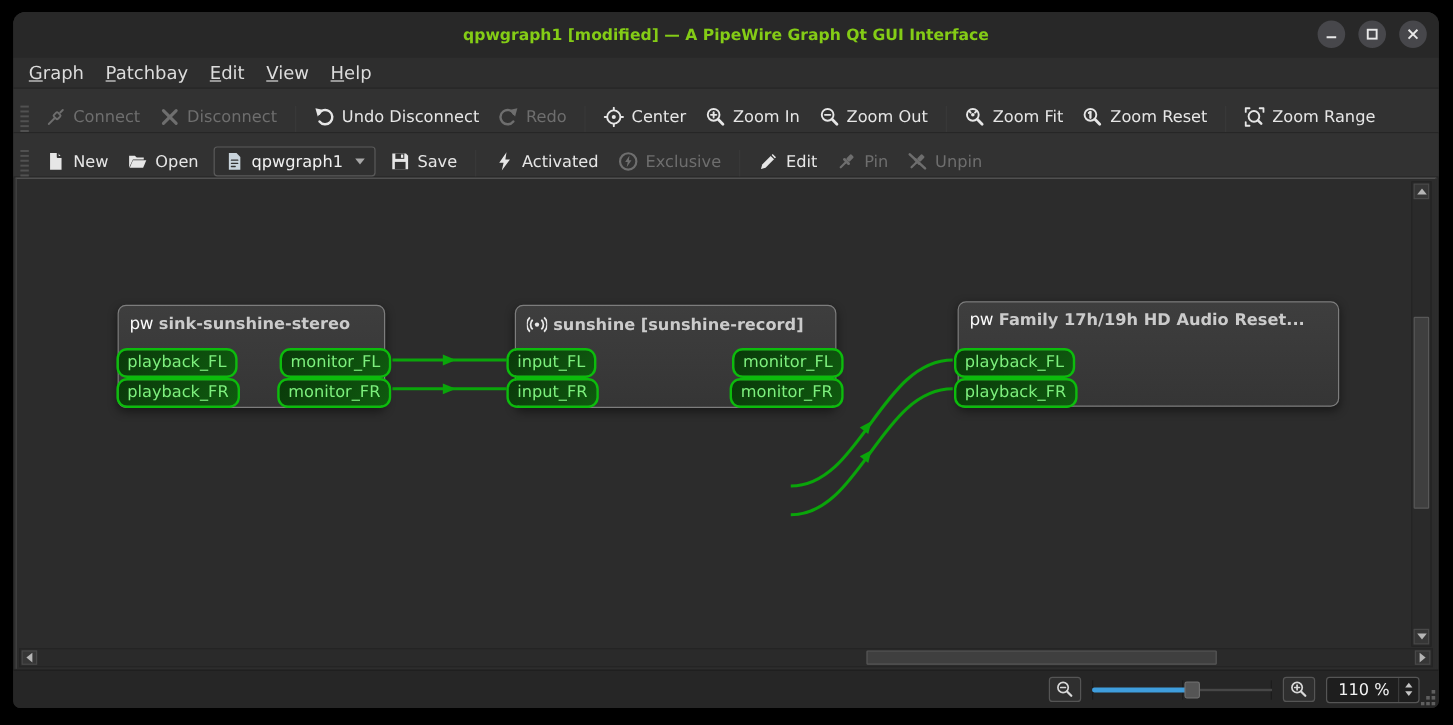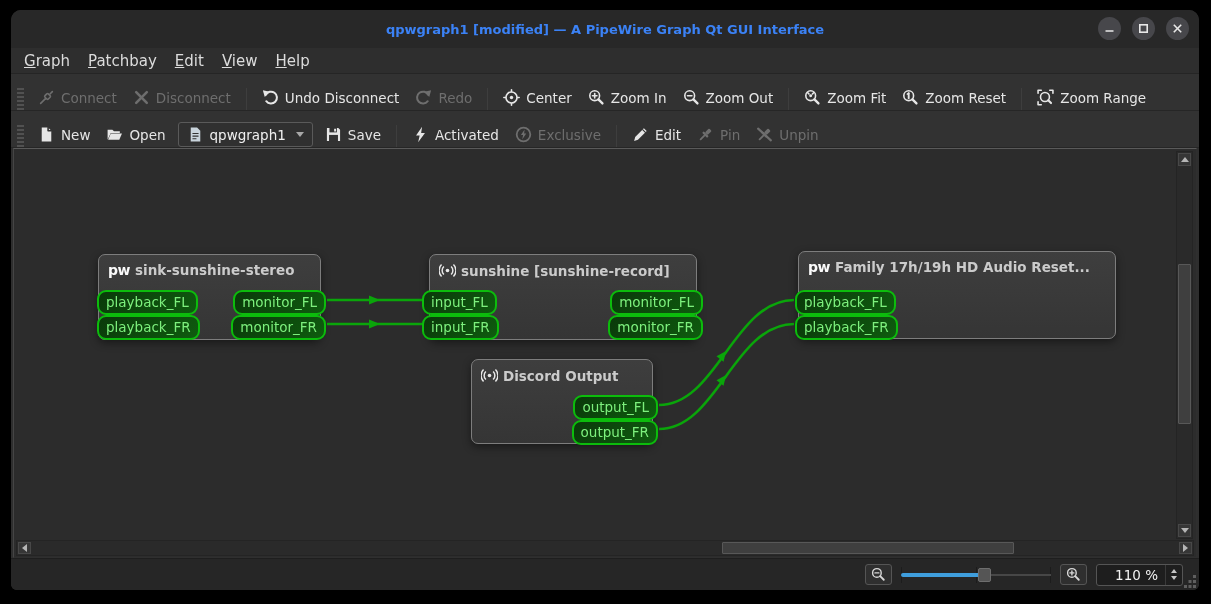--- a/index.html
+++ b/index.html
@@ -3,21 +3,21 @@
 <meta charset="utf-8">
 <style>
   * { margin:0; padding:0; box-sizing:border-box; }
   html,body { width:1211px; height:604px; background:#000; overflow:hidden;
               font-family:"DejaVu Sans","Liberation Sans",sans-serif; }
   .window { position:absolute; left:11px; top:10px; width:1188px; height:580px;
             background:#2e2e2e; border-radius:10px 10px 6px 6px; overflow:hidden; }
 
   
   .titlebar { height:38px; background:#282828; display:flex; align-items:center; position:relative; }
-  .title-text { position:absolute; left:0; right:0; text-align:center; color:#3b82f6;
+  .title-text { position:absolute; left:0; right:0; text-align:center; color:#84cc16;
                 font-size:13px; font-weight:bold; }
   .win-controls { position:absolute; right:10px; top:7px; display:flex; gap:11px; }
   .win-btn { width:23px; height:23px; border-radius:50%; background:#47474b; display:flex;
              align-items:center; justify-content:center; }
   .win-btn svg { stroke:#e8e8e8; stroke-width:1.6; fill:none; }
 
   
   .menubar { height:26px; background:#2e2e2e; display:flex; align-items:center; padding:0 4px;
              border-bottom:1px solid #252525; }
   .menu-item { color:#dcdcdc; font-size:15px; padding:3px 9px; }
@@ -47,21 +47,21 @@
   .graphview { position:relative; height:410px; margin:0 2px; background:#2c2c2c;
                border:1px solid; border-color:#5a5a5a #2f2f2f #2f2f2f #454545; }
   .wires { position:absolute; left:0; top:0; z-index:1; }
   .wires path, .wires line { stroke:#0aa50a; stroke-width:2.6; fill:none; }
   .wires polygon { fill:#0aa50a; }
 
   .node { position:absolute; z-index:2; background:linear-gradient(180deg,#3e3e3e,#353535);
           border:1px solid #7d7d7d; border-radius:7px; box-shadow:0 3px 8px rgba(0,0,0,.45); }
   .node-title { display:flex; align-items:center; gap:5px; padding:7px 9px; color:#cbcbcb;
                 font-size:13.5px; font-weight:bold; white-space:nowrap; overflow:hidden; }
-  .pw-glyph { color:#fafafa; font-weight:bold; font-size:14px; letter-spacing:-0.5px; }
+  .pw-glyph { color:#fafafa; font-weight:normal; font-size:14px; letter-spacing:-0.5px; }
   .stream-ic { width:17px; height:17px; stroke:#e8e8e8; fill:none; stroke-width:1.4; }
   .port { position:absolute; z-index:3; font-size:13.5px; color:#7df07d; line-height:18px;
           padding:1px 7px 2px; border:2px solid #0cbc0c; border-radius:9px;
           background:linear-gradient(135deg,#0a390a,#0f5c0f); white-space:nowrap; }
 
   
   .vscroll { position:absolute; right:3px; top:2px; bottom:18px; width:17px; background:#2a2a2a;
              border:1px solid #242424; z-index:4; }
   .hscroll { position:absolute; left:2px; right:2px; bottom:1px; height:16px; background:#2a2a2a;
              border:1px solid #242424; z-index:5; }
@@ -86,21 +86,21 @@
   .zoom-btn { width:27px; height:21px; background:#2f2f2f; border:1px solid #555;
               border-radius:3px; display:flex; align-items:center; justify-content:center; color:#d8d8d8; }
   .zoom-btn svg { width:15px; height:15px; stroke:currentColor; fill:none; stroke-width:1.5; stroke-linecap:round; }
   .slider { position:relative; width:150px; height:20px; }
   .tick { position:absolute; width:1px; height:16px; top:2px; background:#1c1c1c; }
   .groove-fill { position:absolute; top:8px; left:0; height:4px; border-radius:2px; }
   .groove-rest { position:absolute; top:9px; height:2px; background:#474747; right:0; }
   .slider-handle { position:absolute; top:3px; width:13px; height:14px; background:#555;
                    border:1px solid #6e6e6e; border-radius:2px; }
   .spinbox { display:flex; align-items:center; background:#1e1e1e; border:1px solid #555;
-             border-radius:3px; height:22px; padding-left:18px; color:#f2f2f2; font-size:13.5px; }
+             border-radius:3px; height:22px; padding-left:9px; color:#f2f2f2; font-size:13.5px; }
   .spin-arrows { display:flex; flex-direction:column; justify-content:center; gap:3px;
                  padding:0 5px; margin-left:7px; height:100%; border-left:1px solid #3a3a3a; }
   .spin-arrows .tri-up { border-bottom-color:#c5c5c5; border-left-width:3.5px; border-right-width:3.5px; border-bottom-width:4.5px;}
   .spin-arrows .tri-down { border-top-color:#c5c5c5; border-left-width:3.5px; border-right-width:3.5px; border-top-width:4.5px;}
   .grip { position:absolute; right:2px; bottom:2px; }
 </style>
 </head>
 <body>
 
 <div class="window">
@@ -377,34 +377,20 @@
 
     <div class="node" style="left:784px; top:102px; width:318px; height:88px;">
       <div class="node-title">
         <span class="pw-glyph">pw</span>
         <span>Family 17h/19h HD Audio Reset...</span>
       </div>
       <div class="port" style="left:-4px; top:38px;">playback_FL</div>
       <div class="port" style="left:-4px; top:63px;">playback_FR</div>
     </div>
 
-    <div class="node" style="left:457px; top:210px; width:182px; height:85px;">
-      <div class="node-title">
-        <svg class="stream-ic" viewBox="0 0 16 16">
-          <circle cx="8" cy="8" r="1.7" style="fill:#e8e8e8;stroke:none"></circle>
-          <path d="M4.6 4.2 A5.2 5.2 0 0 0 4.6 11.8"></path>
-            <path d="M11.4 4.2 A5.2 5.2 0 0 1 11.4 11.8"></path>
-          <path d="M2.4 2.4 A7.8 7.8 0 0 0 2.4 13.6"></path>
-            <path d="M13.6 2.4 A7.8 7.8 0 0 1 13.6 13.6"></path>
-        </svg>
-        <span>Discord Output</span>
-      </div>
-      <div class="port" style="right:-6px; top:35px;">output_FL</div>
-      <div class="port" style="right:-6px; top:60px;">output_FR</div>
-    </div>
 
     <div class="vscroll">
       <div class="sb-btn" style="top:1px;">
           <span class="tri tri-up"></span>
         </div>
       <div class="v-thumb"></div>
       <div class="sb-btn" style="bottom:1px;">
           <span class="tri tri-down"></span>
         </div>
     </div>

